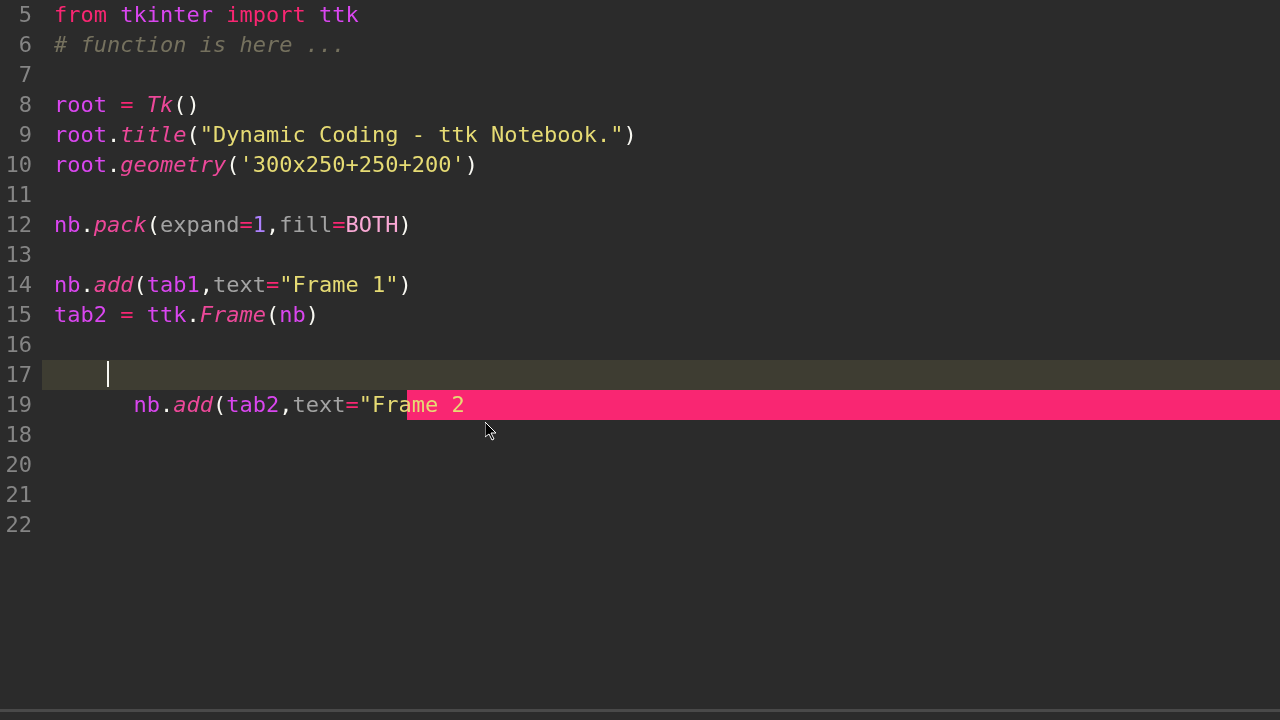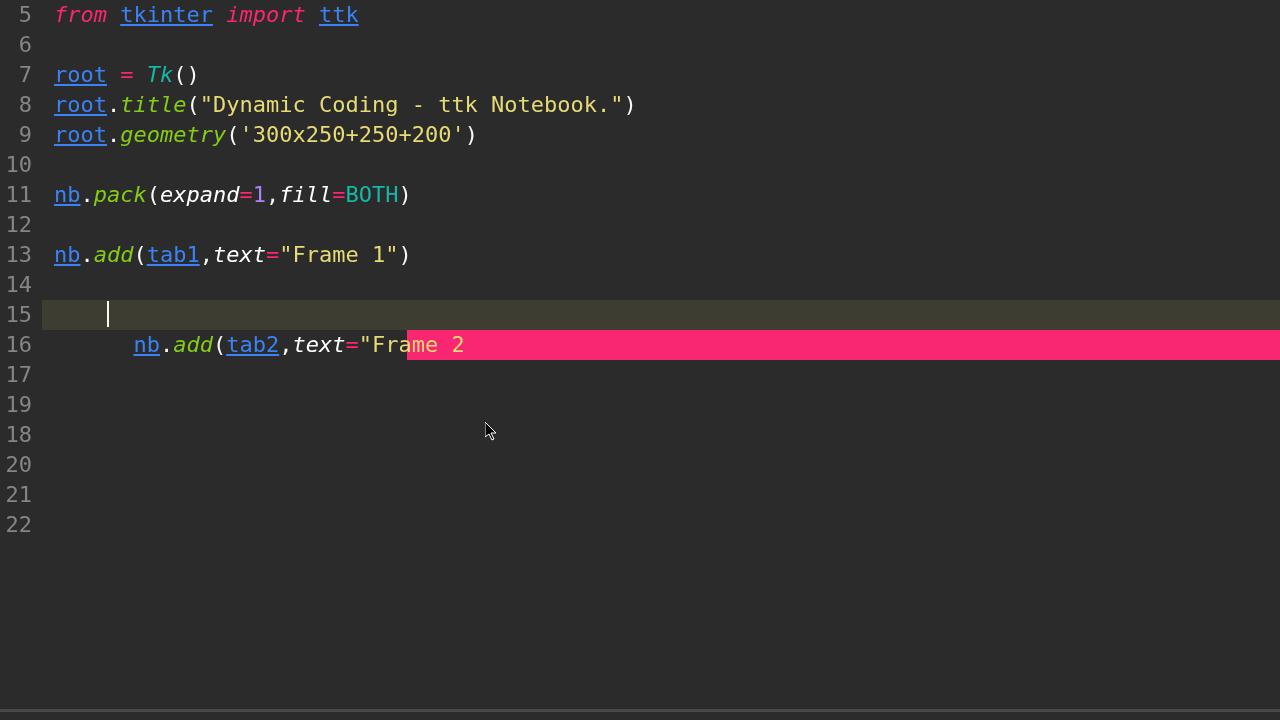--- a/index.html
+++ b/index.html
@@ -34,31 +34,31 @@
     position: relative;
     color: #d4d4d4;
   }
   .line {
     height: 30px;
     line-height: 30px;
     white-space: pre;
     position: relative;
     padding-left: 12px;
   }
-  .kw-import { color: #f92672; font-style: italic; }
-  .func { color: #84cc16; font-style: italic; }
-  .cls { color: #14b8a6; font-style: italic; }
+  .kw-import { color: #f92672; }
+  .func { color: #ec4899; font-style: italic; }
+  .cls { color: #ec4899; font-style: italic; }
   .str { color: #e6db74; }
   .num { color: #ae81ff; }
-  .param { color: #ffffff; font-style: italic; }
+  .param { color: #a3a3a3; }
   .op { color: #f92672; }
-  .ident { color: #3b82f6; text-decoration: underline; }
+  .ident { color: #d946ef; }
   .punct { color: #f8f8f2; }
   .comment { color: #75715e; font-style: italic; }
-  .const { color: #14b8a6; }
+  .const { color: #f9a8d4; }
 
   .selection-bg {
     position: absolute;
     background: #f92672;
     height: 30px;
     z-index: 0;
   }
   .line .content {
     position: relative;
     z-index: 1;
@@ -111,28 +111,30 @@
     <div class="ln">17</div>
     <div class="ln">19</div>
     <div class="ln">18</div>
     <div class="ln">20</div>
     <div class="ln">21</div>
     <div class="ln">22</div>
   </div>
 
   <div class="code">
     <div class="line"><span class="content"><span class="kw-import">from</span> <span class="ident">tkinter</span> <span class="kw-import">import</span> <span class="ident">ttk</span></span></div>
+    <div class="line"><span class="content"><span class="comment"># function is here ...</span></span></div>
     <div class="line"><span class="content"></span></div>
     <div class="line"><span class="content"><span class="ident">root</span><span class="op"> = </span><span class="cls">Tk</span><span class="punct">()</span></span></div>
     <div class="line"><span class="content"><span class="ident">root</span><span class="punct">.</span><span class="func">title</span><span class="punct">(</span><span class="str">"Dynamic Coding - ttk Notebook."</span><span class="punct">)</span></span></div>
     <div class="line"><span class="content"><span class="ident">root</span><span class="punct">.</span><span class="func">geometry</span><span class="punct">(</span><span class="str">'300x250+250+200'</span><span class="punct">)</span></span></div>
     <div class="line"><span class="content"></span></div>
     <div class="line"><span class="content"><span class="ident">nb</span><span class="punct">.</span><span class="func">pack</span><span class="punct">(</span><span class="param">expand</span><span class="op">=</span><span class="num">1</span><span class="punct">,</span><span class="param">fill</span><span class="op">=</span><span class="const">BOTH</span><span class="punct">)</span></span></div>
     <div class="line"><span class="content"></span></div>
     <div class="line"><span class="content"><span class="ident">nb</span><span class="punct">.</span><span class="func">add</span><span class="punct">(</span><span class="ident">tab1</span><span class="punct">,</span><span class="param">text</span><span class="op">=</span><span class="str">"Frame 1"</span><span class="punct">)</span></span></div>
+    <div class="line"><span class="content"><span class="ident">tab2</span><span class="op"> = </span><span class="ident">ttk</span><span class="punct">.</span><span class="cls">Frame</span><span class="punct">(</span><span class="ident">nb</span><span class="punct">)</span></span></div>
     <div class="line">
       <div class="selection-bg" style="left:365px;right:-1280px;"></div>
       <span class="content"><span class="ident">nb</span><span class="punct">.</span><span class="func">add</span><span class="punct">(</span><span class="ident">tab2</span><span class="punct">,</span><span class="param">text</span><span class="op">=</span><span class="str">"Frame 2</span></span>
     </div>
     <div class="line active-line"><span class="content"><span>    </span><span class="cursor"></span></span></div>
     <div class="line"><span class="content"></span></div>
     <div class="line"><span class="content"></span></div>
   </div>
 </div>
 

